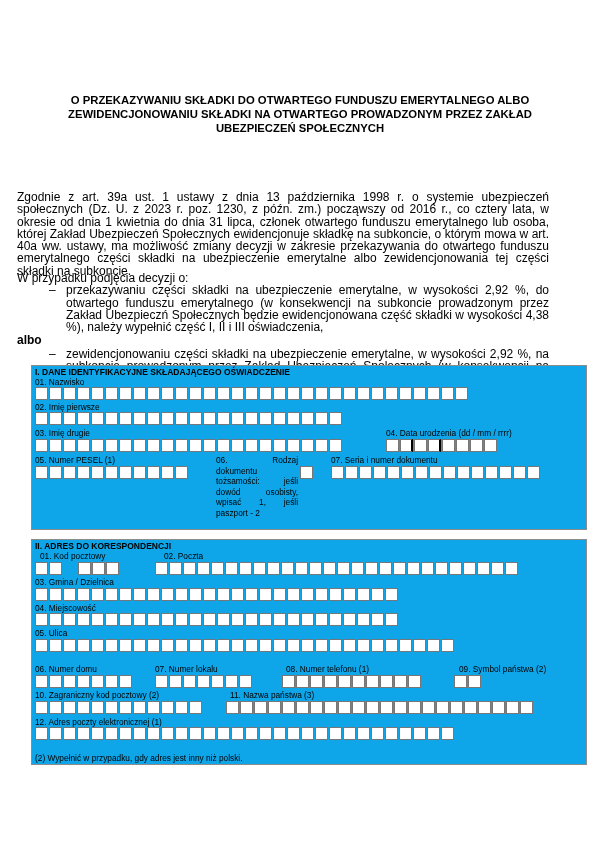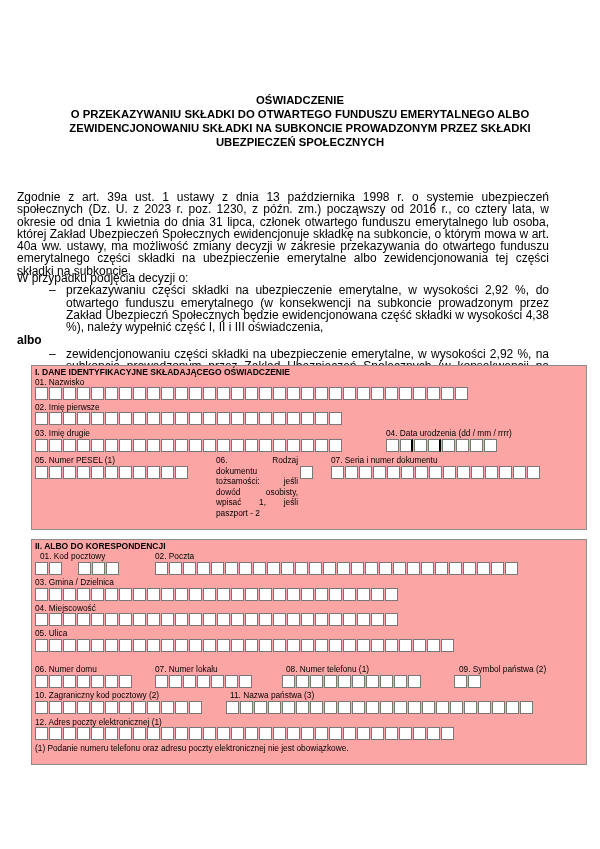--- a/index.html
+++ b/index.html
@@ -6,38 +6,37 @@
   body { width: 600px; height: 849px; position: relative; overflow: hidden;
          font-family: "Liberation Sans", sans-serif; color: #000; }
   .title { position: absolute; left: 30px; top: 93px; width: 540px; text-align: center;
            font-weight: bold; font-size: 11.3px; line-height: 14px; }
   .para { position: absolute; left: 17px; width: 532px; font-size: 12px; line-height: 12.3px; text-align: justify; margin-top: 20px; }
   .intro { top: 171px; }
   .decision { top: 252px; }
   .li { position: relative; padding-left: 49px; text-align: justify; }
   .li .dash { position: absolute; left: 32px; top: 0; }
   .albo { font-weight: bold; margin: 1px 0 1px 0; }
-  .section { position: absolute; left: 31px; width: 556px; background: #fca5a5;
+  .section { position: absolute; left: 31px; width: 556px; background: #0ea5e9;
              border: 1px solid #8c8c8c; box-sizing: border-box; font-size: 8.3px; }
   .sec1 { top: 365px; height: 165px; }
   .sec2 { top: 539px; height: 226px; }
   .abs { position: absolute; white-space: nowrap; }
   .sec-title { font-weight: bold; font-size: 8.5px; }
   .boxes { position: absolute; display: flex; height: 13px; }
   .box { width: 13px; height: 13px; background: #fff; border: 1px solid #777; box-sizing: border-box; margin-right: 1px; }
   .box.sep { border-right: 2px solid #000; }
   .doc-label { white-space: normal; width: 82px; line-height: 10.5px; text-align: justify; }
 </style>
 </head>
 <body>
 
 <div class="title">
-  <div>OŚWIADCZENIE</div>
   <div>O PRZEKAZYWANIU SKŁADKI DO OTWARTEGO FUNDUSZU EMERYTALNEGO ALBO</div>
-  <div>ZEWIDENCJONOWANIU SKŁADKI NA SUBKONCIE PROWADZONYM PRZEZ SKŁADKI</div>
+  <div>ZEWIDENCJONOWANIU SKŁADKI NA OTWARTEGO PROWADZONYM PRZEZ ZAKŁAD</div>
   <div>UBEZPIECZEŃ SPOŁECZNYCH</div>
 </div>
 
 <div class="para intro">Zgodnie z art. 39a ust. 1 ustawy z dnia 13 października 1998 r. o systemie ubezpieczeń społecznych (Dz. U. z 2023 r. poz. 1230, z późn. zm.) począwszy od 2016 r., co cztery lata, w okresie od dnia 1 kwietnia do dnia 31 lipca, członek otwartego funduszu emerytalnego lub osoba, której Zakład Ubezpieczeń Społecznych ewidencjonuje składkę na subkoncie, o którym mowa w art. 40a ww. ustawy, ma możliwość zmiany decyzji w zakresie przekazywania do otwartego funduszu emerytalnego części składki na ubezpieczenie emerytalne albo zewidencjonowania tej części składki na subkoncie.</div>
 
 <div class="para decision">
   <div>W przypadku podjęcia decyzji o:</div>
   <div class="li">
     <span class="dash">–</span>
     <span>przekazywaniu części składki na ubezpieczenie emerytalne, w wysokości 2,92 %, do otwartego funduszu emerytalnego (w konsekwencji na subkoncie prowadzonym przez Zakład Ubezpieczń Społecznych będzie ewidencjonowana część składki w wysokości 4,38 %), należy wypełnić część I, II i III oświadczenia,</span>
@@ -186,34 +185,34 @@
       <div class="box"></div>
       <div class="box"></div>
       <div class="box"></div>
       <div class="box"></div>
       <div class="box"></div>
     </div>
 
 </div>
 
 <div class="section sec2">
-  <div class="abs sec-title" style="left:3px;top:1px">II. ALBO DO KORESPONDENCJI</div>
+  <div class="abs sec-title" style="left:3px;top:1px">II. ADRES DO KORESPONDENCJI</div>
 
   <div class="abs" style="left:8px;top:11px">01. Kod pocztowy</div>
   <div class="boxes" style="left:3px;top:22px">
       <div class="box"></div>
       <div class="box"></div>
     </div>
   <div class="boxes" style="left:46px;top:22px">
       <div class="box"></div>
       <div class="box"></div>
       <div class="box"></div>
     </div>
 
-  <div class="abs" style="left:123px;top:11px">02. Poczta</div>
+  <div class="abs" style="left:132px;top:11px">02. Poczta</div>
   <div class="boxes" style="left:123px;top:22px">
       <div class="box"></div>
       <div class="box"></div>
       <div class="box"></div>
       <div class="box"></div>
       <div class="box"></div>
       <div class="box"></div>
       <div class="box"></div>
       <div class="box"></div>
       <div class="box"></div>
@@ -441,14 +440,14 @@
       <div class="box"></div>
       <div class="box"></div>
       <div class="box"></div>
       <div class="box"></div>
       <div class="box"></div>
       <div class="box"></div>
       <div class="box"></div>
       <div class="box"></div>
     </div>
 
-  <div class="abs" style="left:3px;top:203px">(1) Podanie numeru telefonu oraz adresu poczty elektronicznej nie jest obowiązkowe.</div>
+  <div class="abs" style="left:3px;top:213px">(2) Wypełnić w przypadku, gdy adres jest inny niż polski.</div>
 </div>
 
 </body></html>

